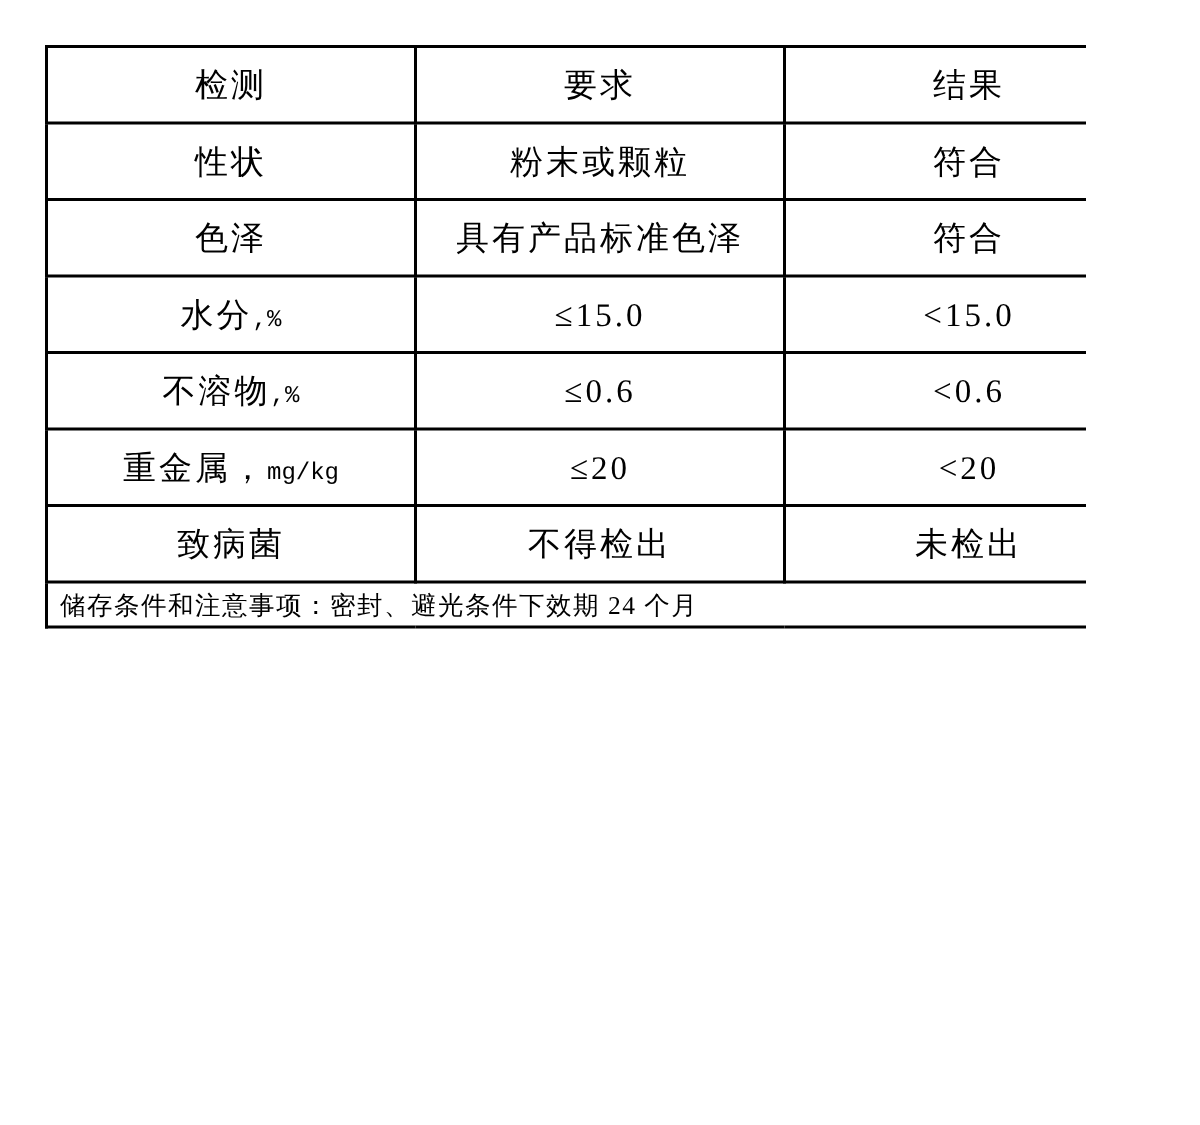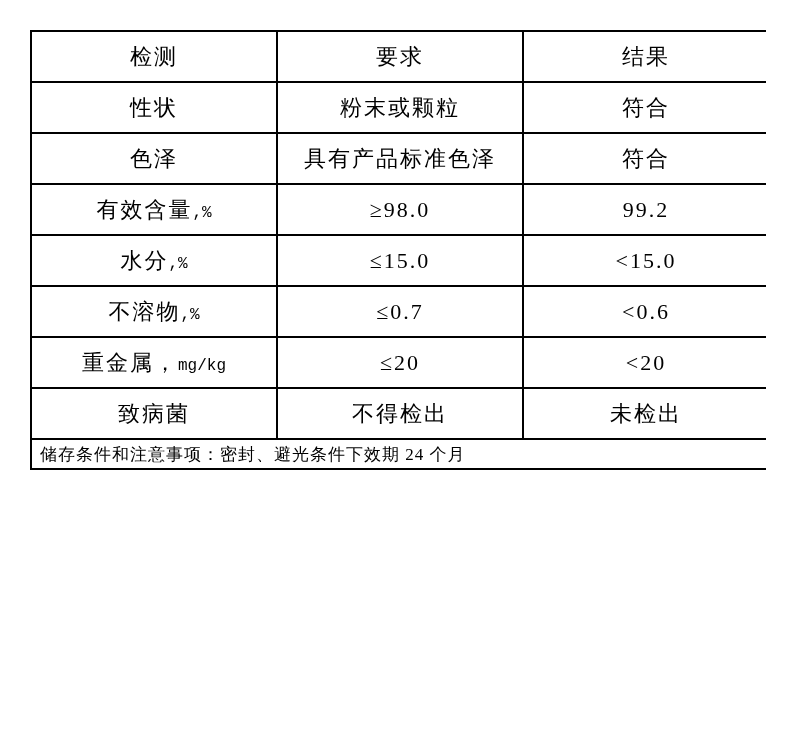--- a/index.html
+++ b/index.html
@@ -9,21 +9,20 @@
     height: 750px;
     background: #ffffff;
     color: #000000;
     font-family: "Liberation Serif", "DejaVu Serif", serif;
   }
   .page {
     position: relative;
     width: 724px;
     height: 750px;
     overflow: hidden;
-    padding-left: 42px;
   }
   table.spec-table {
     position: absolute;
     left: 30px;
     top: 30px;
     width: 740px;
     border-collapse: collapse;
     table-layout: fixed;
   }
   table.spec-table col { width: 33.33%; }
@@ -80,32 +79,27 @@
           <td><span>性状</span></td>
           <td>粉末或颗粒</td>
           <td>符合</td>
         </tr>
         <tr>
           <td><span>色泽</span></td>
           <td>具有产品标准色泽</td>
           <td>符合</td>
         </tr>
         <tr>
-          <td><span>有效含量</span><span class="unit">,%</span></td>
-          <td>≥98.0</td>
-          <td>99.2</td>
-        </tr>
-        <tr>
           <td><span>水分</span><span class="unit">,%</span></td>
           <td>≤15.0</td>
           <td>&lt;15.0</td>
         </tr>
         <tr>
           <td><span>不溶物</span><span class="unit">,%</span></td>
-          <td>≤0.7</td>
+          <td>≤0.6</td>
           <td>&lt;0.6</td>
         </tr>
         <tr>
           <td><span>重金属，</span><span class="unit">mg/kg</span></td>
           <td>≤20</td>
           <td>&lt;20</td>
         </tr>
         <tr>
           <td><span>致病菌</span></td>
           <td>不得检出</td>

